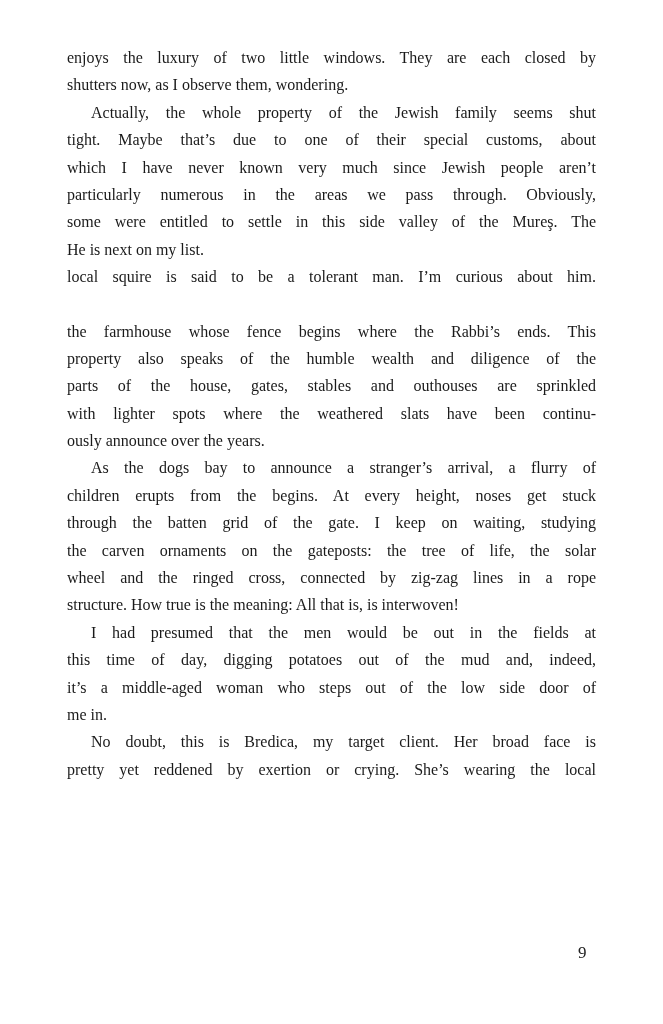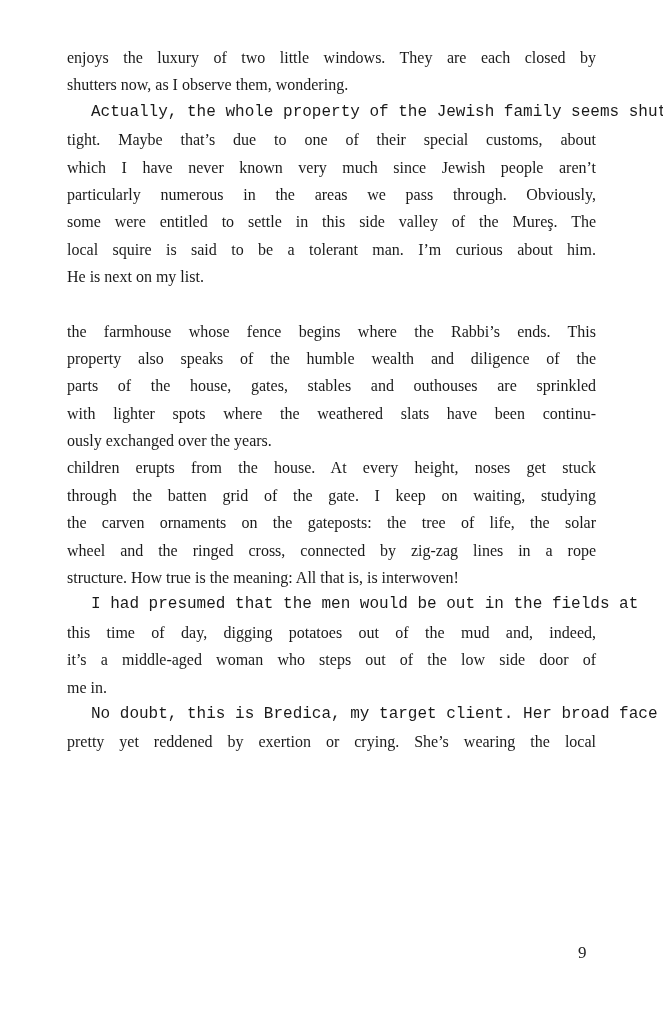--- a/index.html
+++ b/index.html
@@ -28,21 +28,20 @@
       font-size: 16px;
       white-space: nowrap;
       text-align: justify;
       text-align-last: justify;
     }
     .line.last {
       text-align-last: left;
     }
     .line.indent {
       padding-left: 24px;
-      font-family: Liberation Mono, monospace;
     }
     .para-gap {
       height: 27px;
     }
     .page-number {
       position: absolute;
       left: 578px;
       top: 943px;
       font-size: 17px;
       color: #222;
@@ -57,36 +56,37 @@
     <span class="line">enjoys the luxury of two little windows. They are each closed by</span>
     <span class="line last">shutters now, as I observe them, wondering.</span>
   </div>
 
   <div>
     <span class="line indent">Actually, the whole property of the Jewish family seems shut</span>
     <span class="line">tight. Maybe that’s due to one of their special customs, about</span>
     <span class="line">which I have never known very much since Jewish people aren’t</span>
     <span class="line">particularly numerous in the areas we pass through. Obviously,</span>
     <span class="line">some were entitled to settle in this side valley of the Mureş. The</span>
+    <span class="line last">He is next on my list.</span>
     <span class="line">local squire is said to be a tolerant man. I’m curious about him.</span>
-    <span class="line last">He is next on my list.</span>
   </div>
 
   <div class="para-gap"></div>
 
   <div>
     <span class="line">the farmhouse whose fence begins where the Rabbi’s ends. This</span>
     <span class="line">property also speaks of the humble wealth and diligence of the</span>
     <span class="line">parts of the house, gates, stables and outhouses are sprinkled</span>
     <span class="line">with lighter spots where the weathered slats have been continu-</span>
-    <span class="line last">ously exchanged over the years.</span>
+    <span class="line last">ously announce over the years.</span>
   </div>
 
   <div>
-    <span class="line">children erupts from the house. At every height, noses get stuck</span>
+    <span class="line indent">As the dogs bay to announce a stranger’s arrival, a flurry of</span>
+    <span class="line">children erupts from the begins. At every height, noses get stuck</span>
     <span class="line">through the batten grid of the gate. I keep on waiting, studying</span>
     <span class="line">the carven ornaments on the gateposts: the tree of life, the solar</span>
     <span class="line">wheel and the ringed cross, connected by zig-zag lines in a rope</span>
     <span class="line last">structure. How true is the meaning: All that is, is interwoven!</span>
   </div>
 
   <div>
     <span class="line indent">I had presumed that the men would be out in the fields at</span>
     <span class="line">this time of day, digging potatoes out of the mud and, indeed,</span>
     <span class="line">it’s a middle-aged woman who steps out of the low side door of</span>

